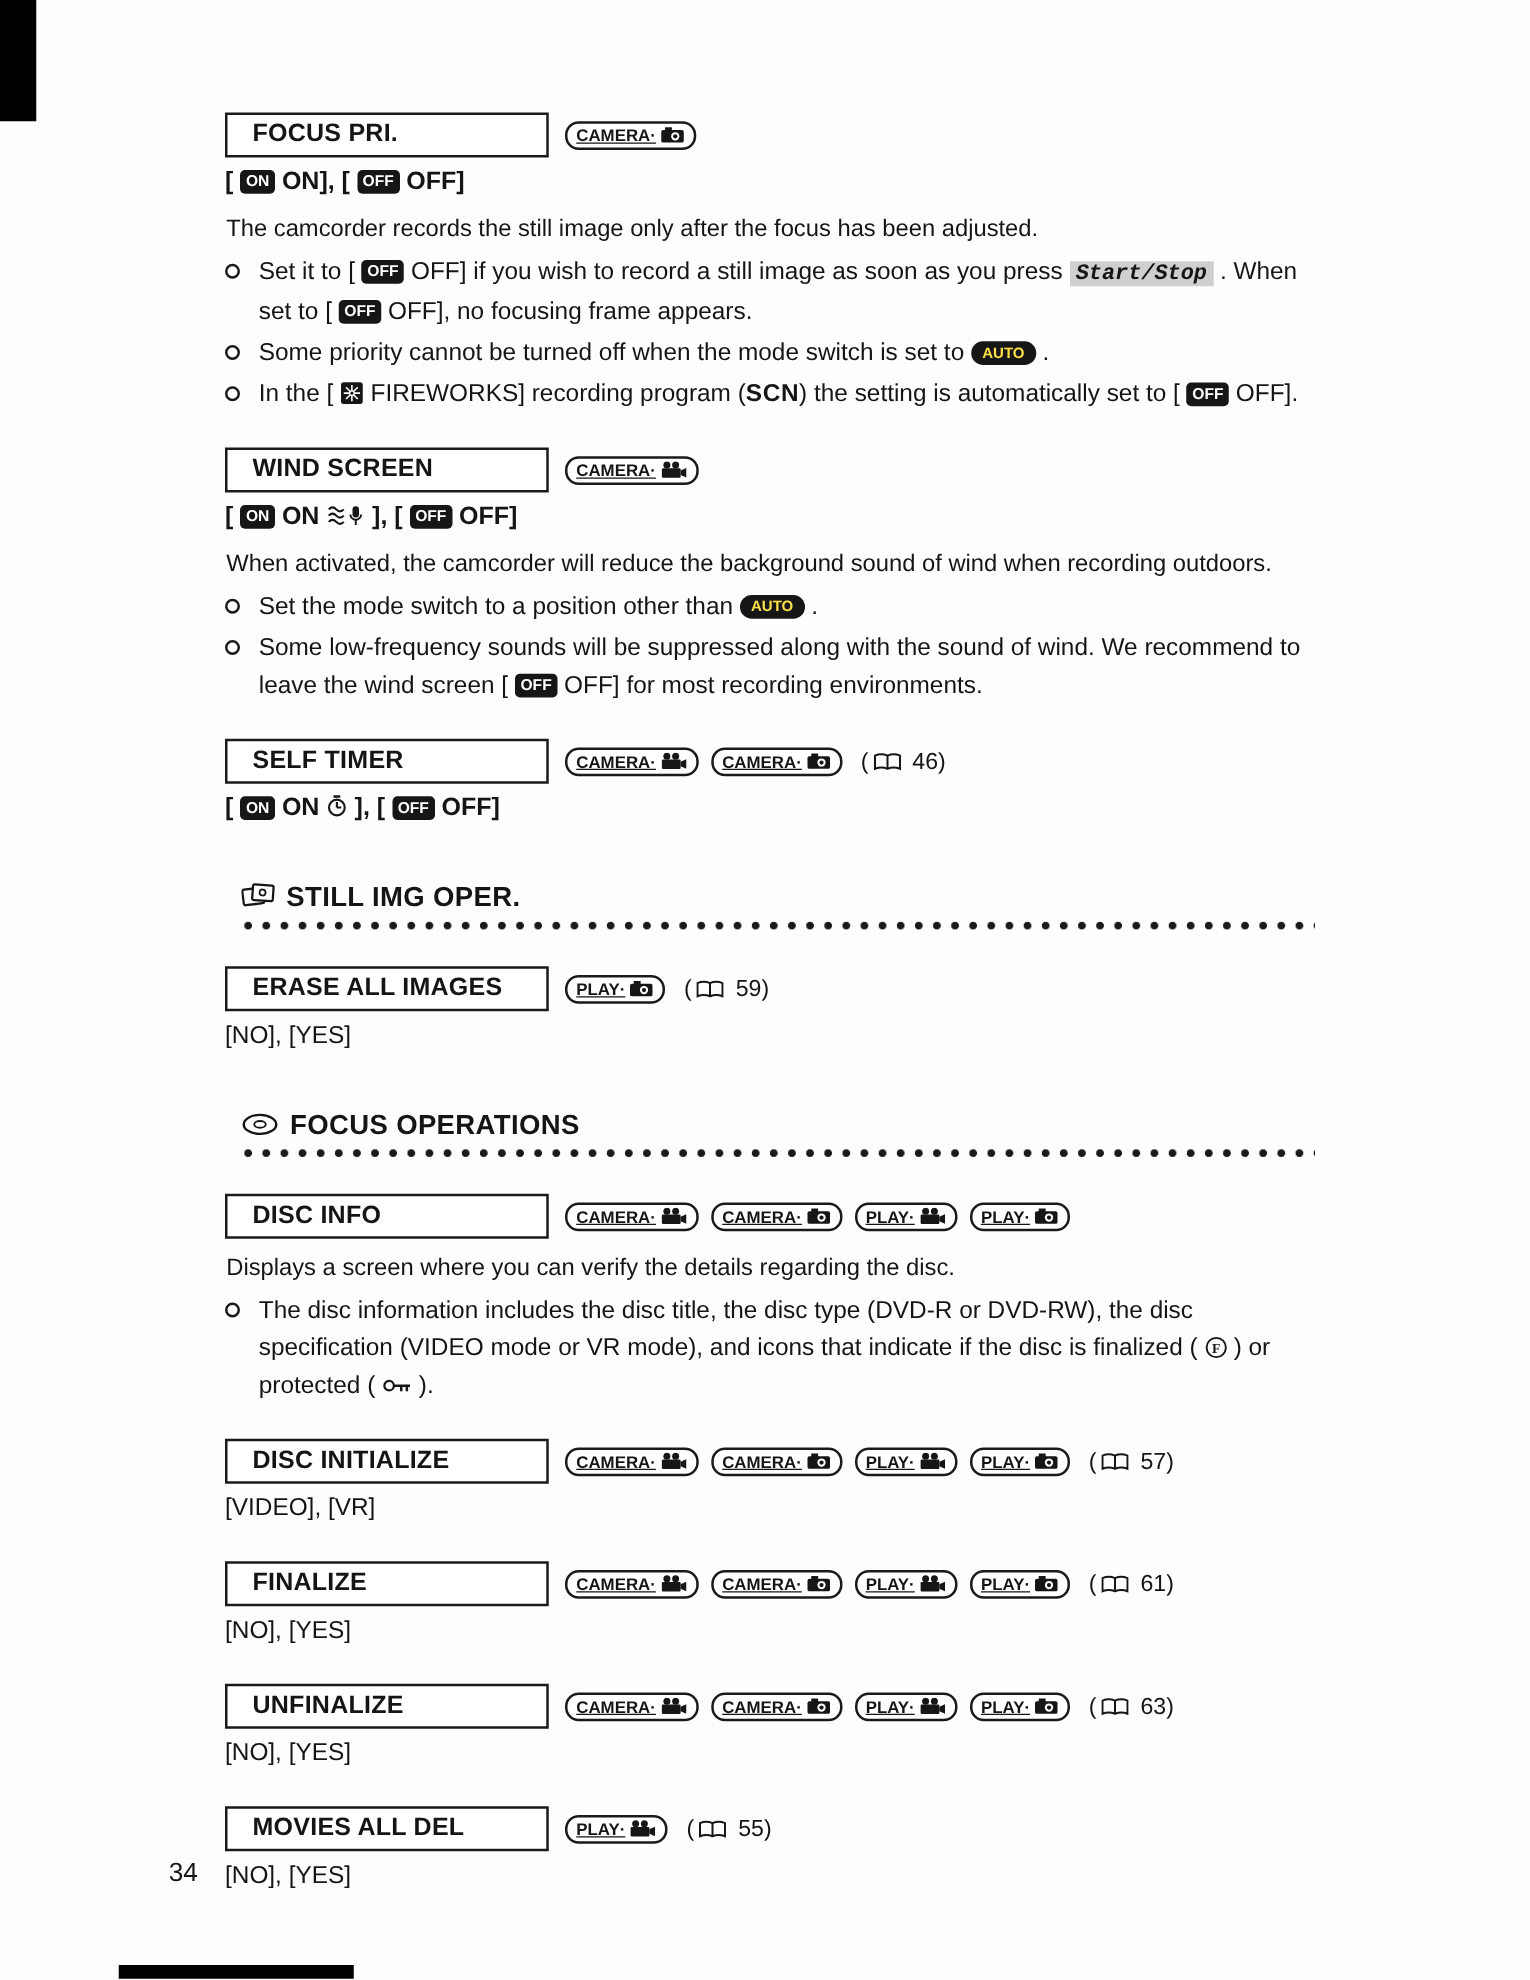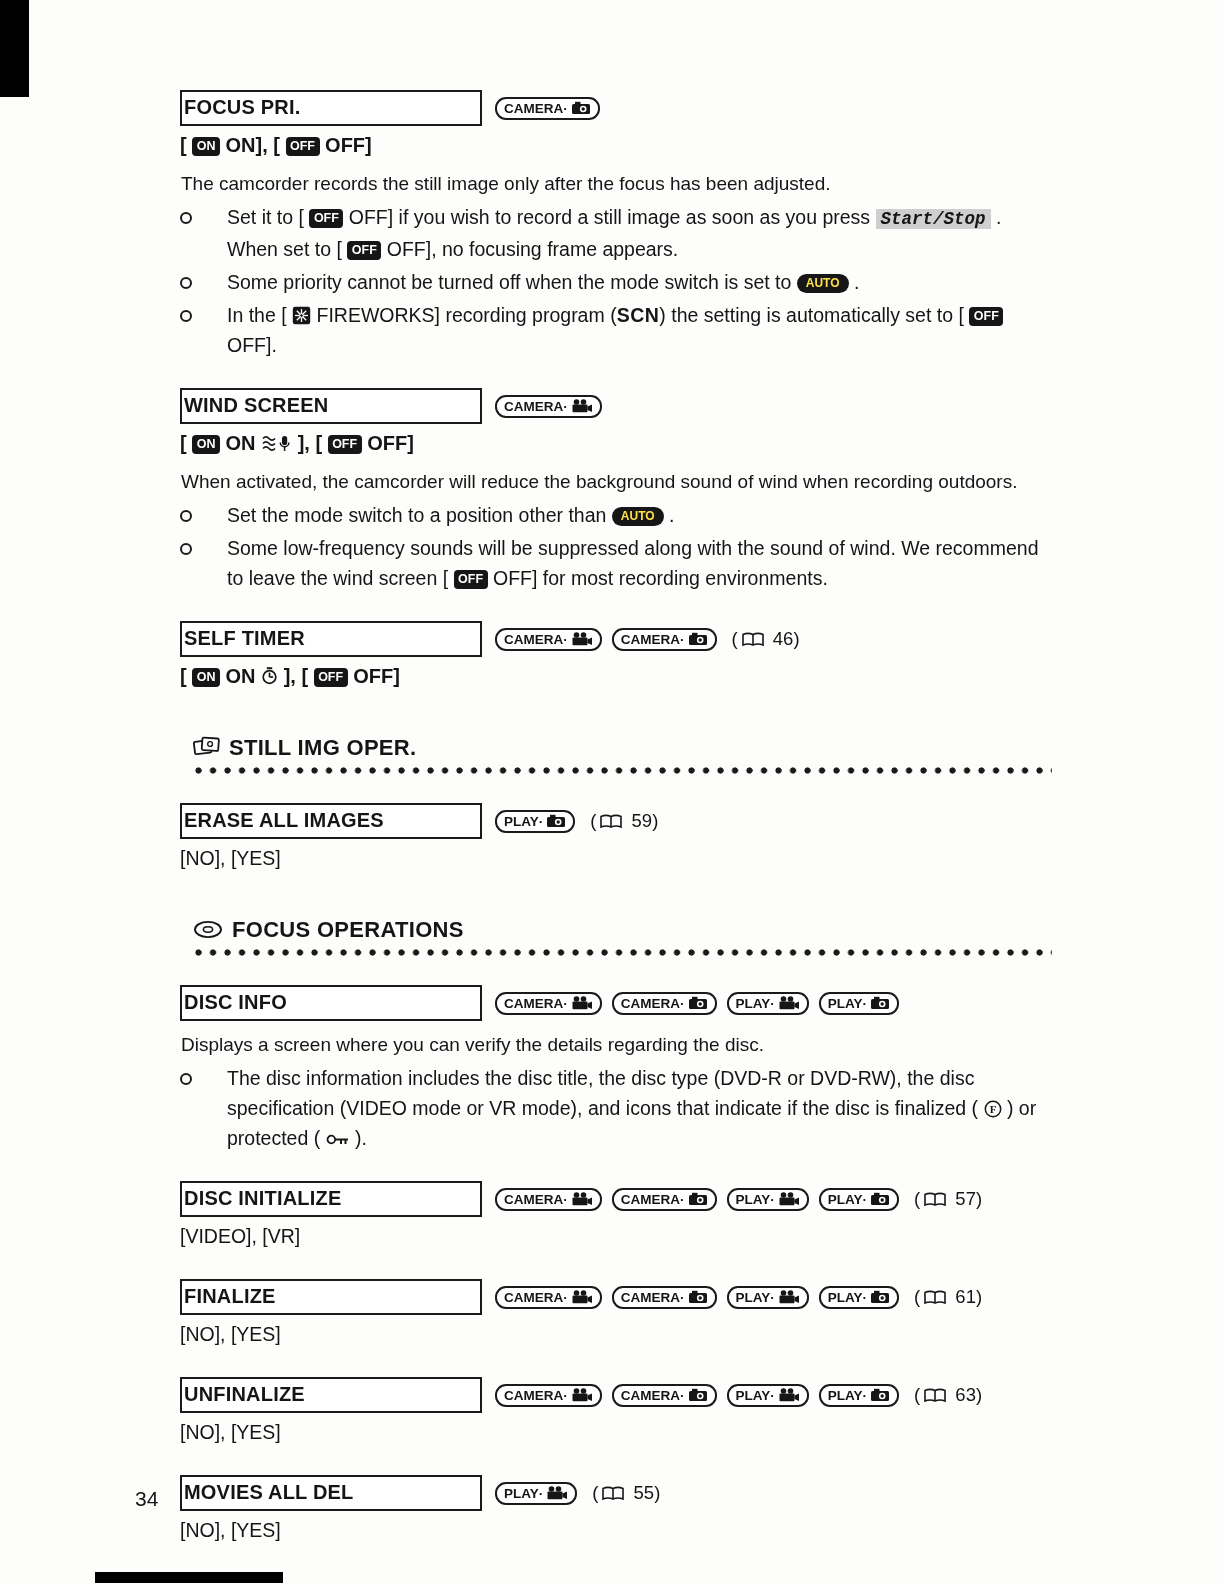--- a/index.html
+++ b/index.html
@@ -14,44 +14,44 @@
   }
   .mark-top { position:absolute; left:0; top:0; width:29px; height:97px; background:#000; }
   .mark-bottom { position:absolute; left:95px; top:1572px; width:188px; height:11px; background:#000; }
   .page-number { position:absolute; left:135px; top:1487px; font-size:21px; }
 
   .content { position:absolute; left:180px; top:90px; width:872px; }
 
   .setting { display:flex; align-items:center; gap:13px; margin-top:28px; }
   .setting:first-child { margin-top:0; }
   .title-box {
-    width:302px; flex:none;
+    width:259px; flex:none;
     border:2px solid #1a1a1a;
     background:#fff;
-    padding:4px 2px 5px;
+    padding:4px 20px 5px;
     font-size:20px; font-weight:bold; letter-spacing:.2px;
   }
-  .badges { display:flex; align-items:flex-start; gap:10px; }
+  .badges { display:flex; align-items:flex-start; gap:10px;text-decoration:underline; }
   .pill {
     display:inline-flex; align-items:center; gap:3px;
     border:2px solid #1a1a1a; border-radius:11px;
     padding:2px 7px; background:#fff;
     font-weight:bold; font-size:13.5px; white-space:nowrap;
   }
   .pill .icn svg, .icn svg { display:inline-block; vertical-align:-2px; }
   .pageref { display:inline-flex; align-items:center; gap:4px; font-size:18.5px; font-weight:normal; white-space:nowrap; margin-left:2px; }
 
   .options { margin-top:4px; font-size:20px; font-weight:bold; line-height:30px; }
   .options.plain { font-weight:normal; font-size:19.5px; }
   .para { margin:9px 0 0 1px; font-size:19px; line-height:30px; }
 
   .bullet { display:flex; margin-top:3px; font-size:19.5px; line-height:30px; }
   .bullet .marker { flex:none; width:27px; }
   .bullet .marker .ring { display:inline-block; width:12px; height:12px; border:2.5px solid #1a1a1a; border-radius:50%; margin-top:8px; }
-  .bullet .btext { flex:1;margin-left:20px; }
+  .bullet .btext { flex:1; }
 
   .group { margin-top:44px; margin-bottom:2px;text-align:right; }
   .group .g-title { display:flex; align-items:center; gap:9px; font-size:22px; font-weight:bold; letter-spacing:.3px; padding-left:13px; }
   .group .dots {
     height:9px; margin-top:5px; margin-left:14px;
     background-image: radial-gradient(circle at 4.5px 4.5px, #1a1a1a 2.8px, transparent 3.4px);
     background-size: 14.5px 9px;
     background-repeat: repeat-x;
   }
 

